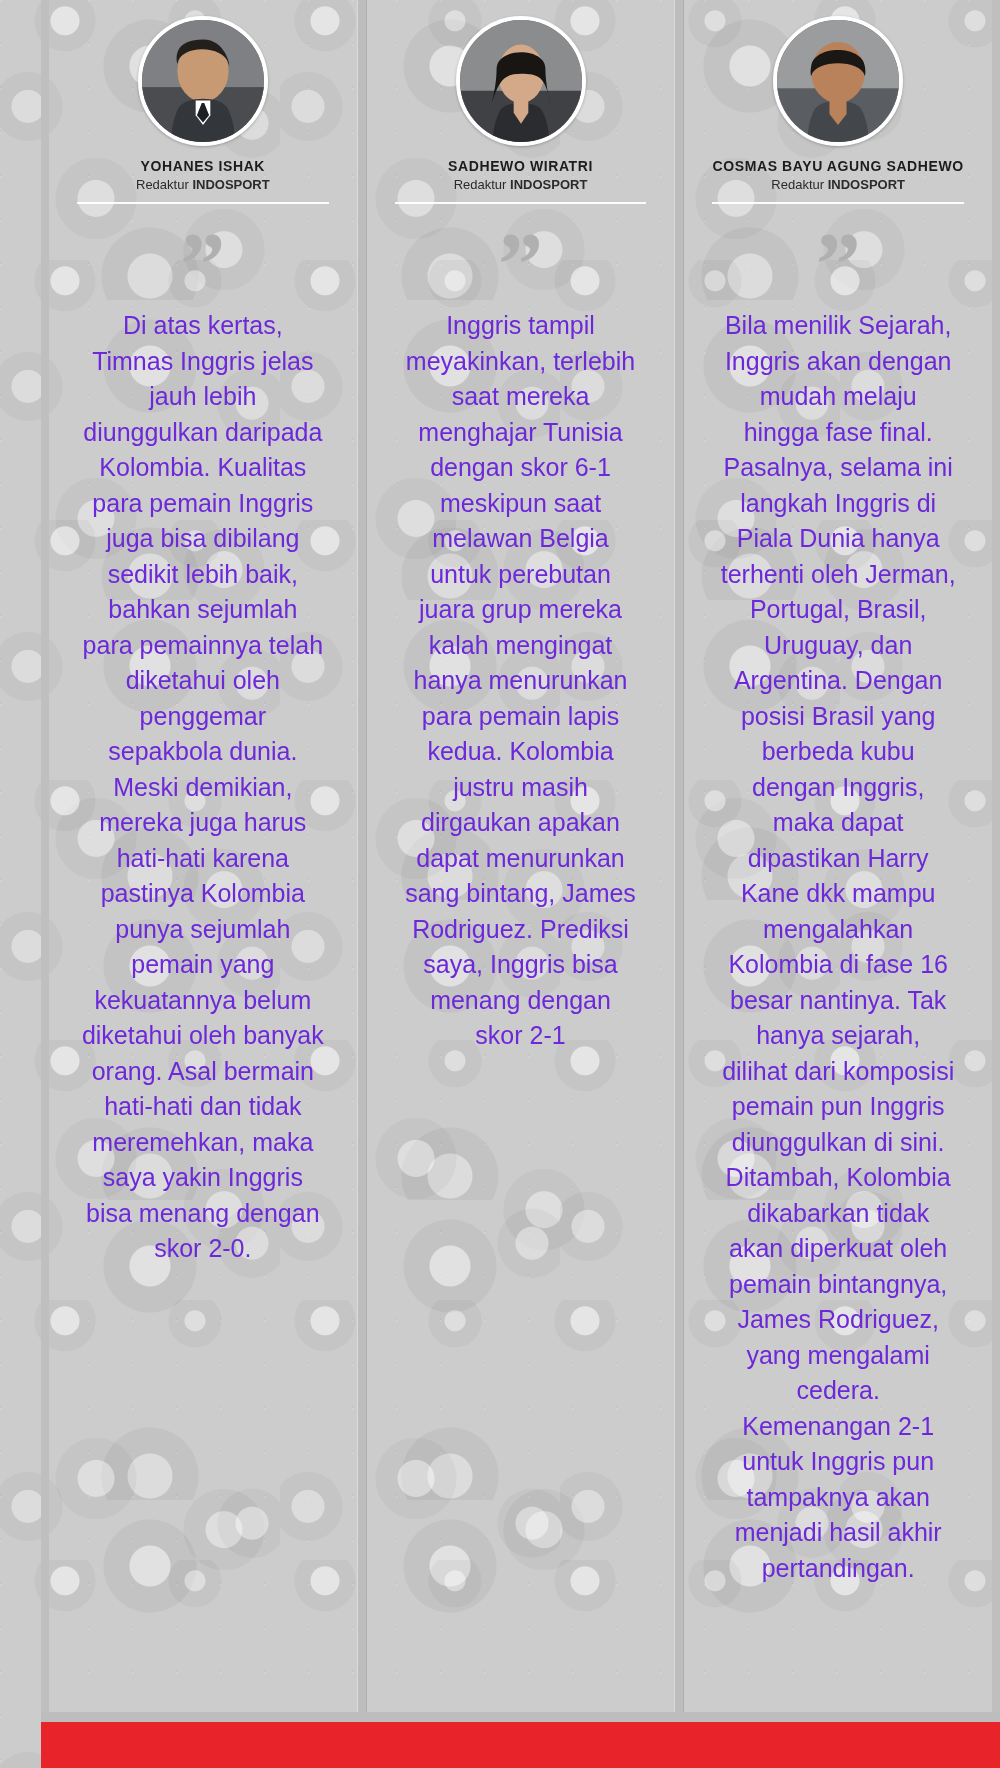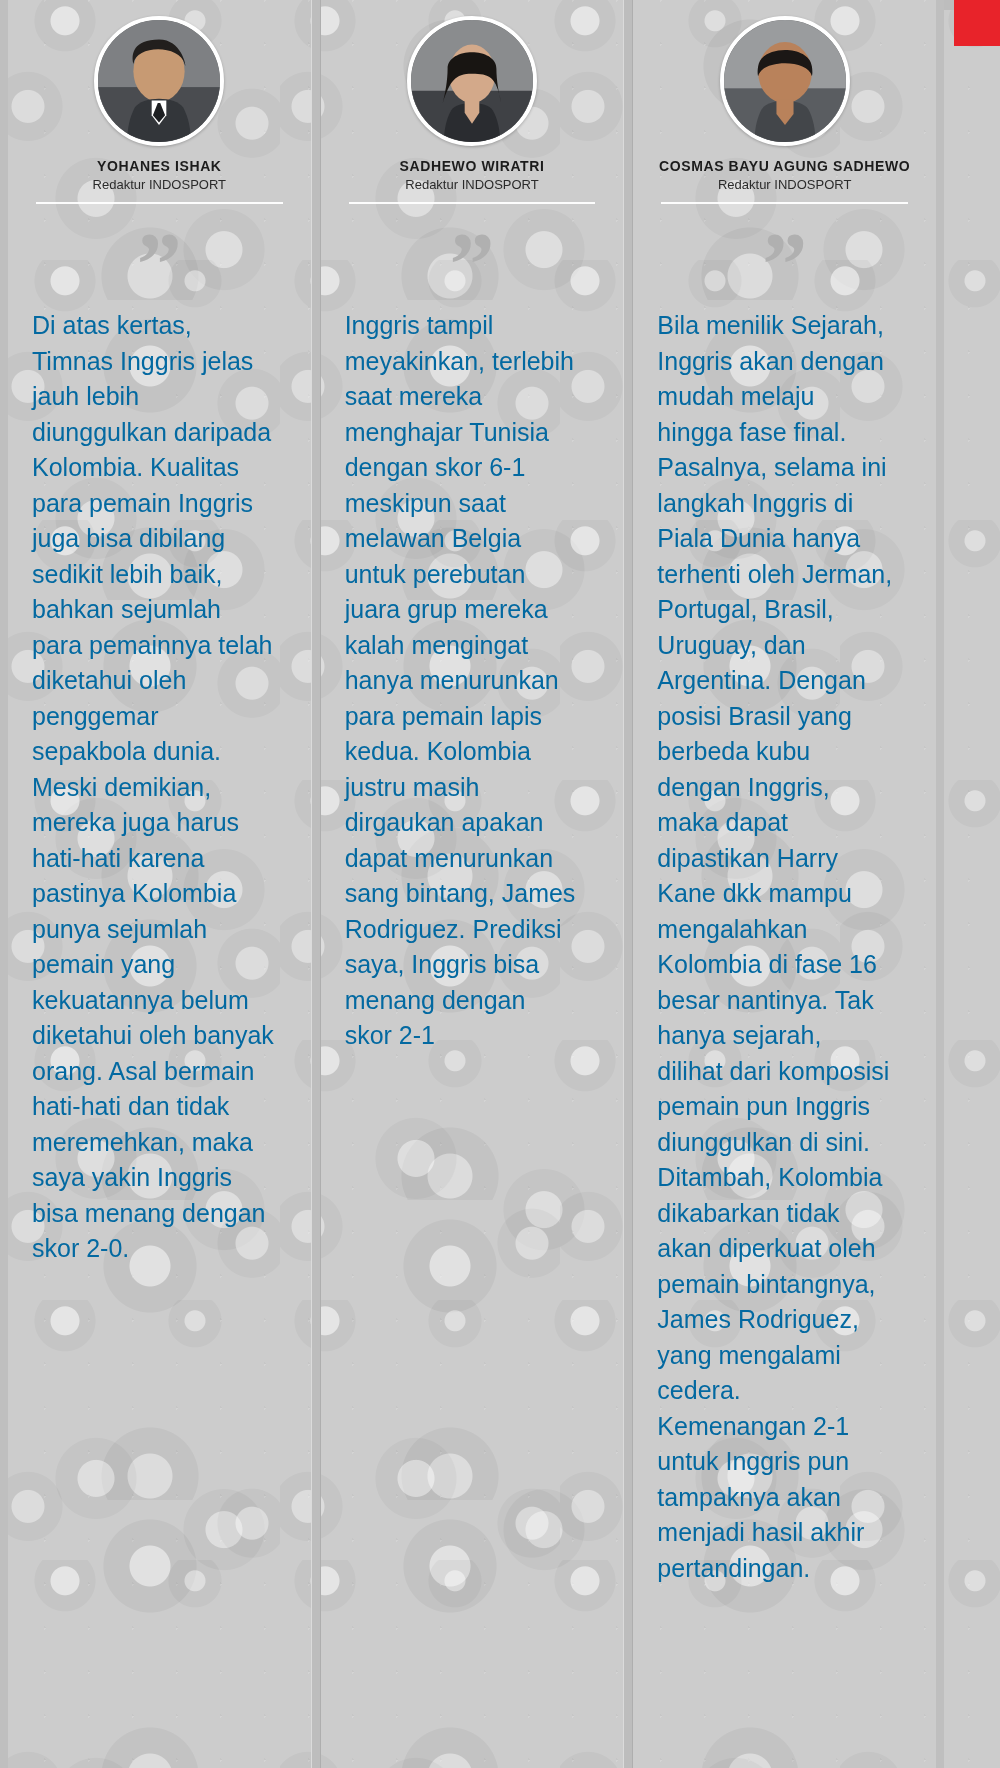--- a/index.html
+++ b/index.html
@@ -13,21 +13,22 @@
     font-family: "Liberation Sans", sans-serif;
     overflow: hidden;
   }
   .page {
     position: relative;
     width: 1000px;
     height: 1768px;
     background: #cfcfcf;
     box-sizing: border-box;
     display: flex;
-    flex-direction: row;
+    flex-direction: column;
+    padding-left: 41px;
   }
   
   .bg-pattern {
     position: absolute;
     inset: 0;
     background-color: #cccccc;
     background-image:
       radial-gradient(circle at 25% 8%, rgba(255,255,255,0.55) 0 14px, rgba(0,0,0,0.04) 15px 30px, transparent 31px),
       radial-gradient(circle at 75% 8%, rgba(255,255,255,0.4) 0 10px, rgba(0,0,0,0.04) 11px 26px, transparent 27px),
       radial-gradient(circle at 50% 22%, rgba(255,255,255,0.45) 0 20px, rgba(0,0,0,0.05) 21px 46px, transparent 47px),
@@ -97,43 +98,43 @@
     letter-spacing: .6px;
     color: #1c1c1c;
     line-height: 1.2;
   }
   .byline .role {
     font-size: 13px;
     color: #2b2b2b;
     margin-top: 2px;
     line-height: 1.2;
   }
-  .byline .role b { font-weight: normal; }
+  .byline .role b { font-weight: bold; }
   .rule {
     height: 2px;
     background: #ffffff;
     margin: 10px 6px 0 6px;
     opacity: .95;
   }
   .quote-mark {
     font-family: "Liberation Serif", serif;
     font-size: 90px;
     line-height: 0.6;
     color: #b0b0b0;
     text-align: center;
     margin-top: 34px;
     margin-bottom: 16px;
     user-select: none;
     font-weight: bold;
   }
   .quote-text {
-    text-align: left;
+    text-align: center;
     font-size: 25px;
     line-height: 1.42;
-    color: #0369a1;
+    color: #6d28d9;
     padding: 0 2px;
     white-space: pre-wrap;
   }
   .footer-bar {
     position: relative;
     z-index: 3;
     height: 46px;
     background: #e8232a;
     flex: 0 0 46px;
   }

